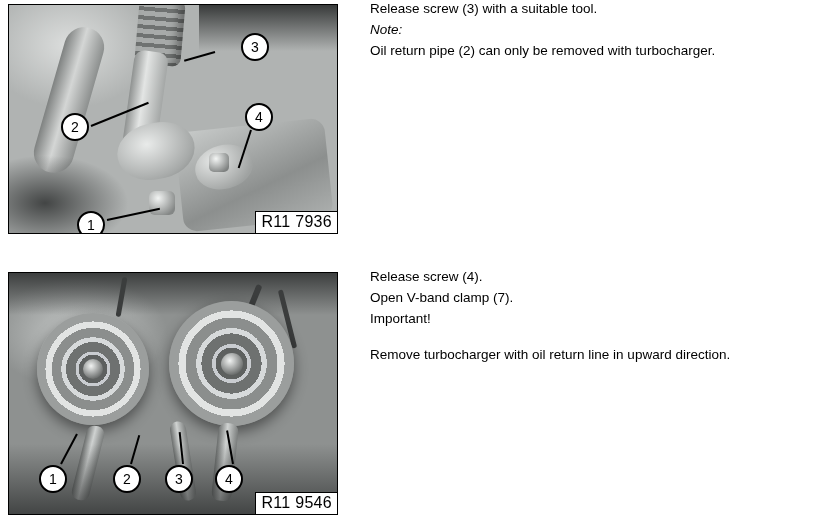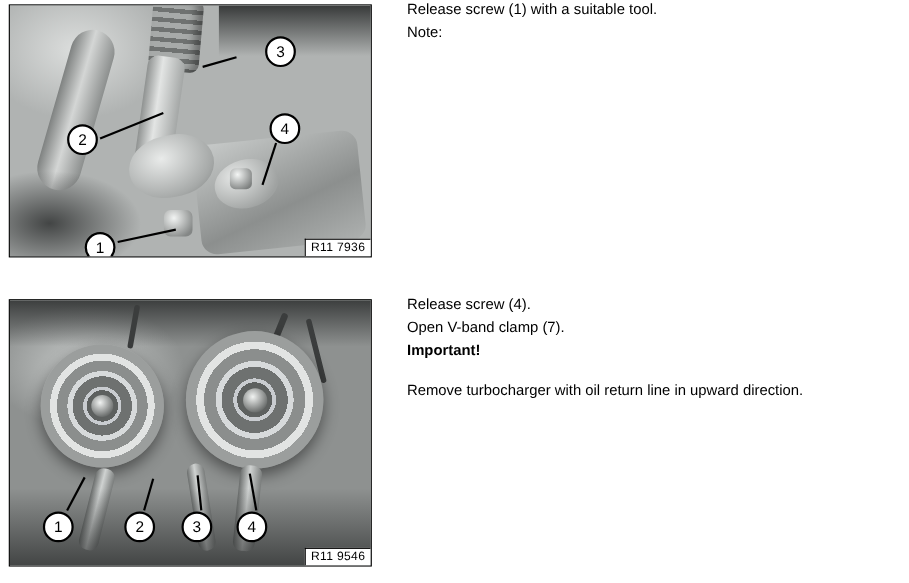--- a/index.html
+++ b/index.html
@@ -38,21 +38,21 @@
   }
   #section-2 .figure { height: 243px; }
 
   .fig-caption {
     position: absolute;
     right: 0;
     bottom: 0;
     background: #ffffff;
     border-left: 1px solid #000;
     border-top: 1px solid #000;
-    font-size: 11px;
+    font-size: 16px;
     font-family: "Liberation Sans", sans-serif;
     padding: 1px 5px 2px 5px;
     letter-spacing: 0.3px;
     color: #000;
   }
 
   .callout {
     position: absolute;
     width: 28px;
     height: 28px;
@@ -79,22 +79,22 @@
   .text-col {
     position: absolute;
     left: 370px;
     top: 0;
     width: 450px;
   }
   .text-col p {
     margin: 0 0 3px 0;
     line-height: 18px;
   }
-  .italic { }
-  .bold { font-weight: bold; }
+  .italic { font-style: italic; }
+  .bold { font-weight: normal; }
   .indent { padding-left: 34px; }
   .spacer { height: 15px; }
   .torque-link {
     color: #0000cc;
     text-decoration: underline;
   }
 
   
   .p1 { position: absolute; inset: 0; }
   .p1-bg {
@@ -249,22 +249,23 @@
 
     <div class="callout" style="left:68px; top:206px;">1</div>
     <div class="callout" style="left:52px; top:108px;">2</div>
     <div class="callout" style="left:232px; top:28px;">3</div>
     <div class="callout" style="left:236px; top:98px;">4</div>
 
     <div class="fig-caption">R11 7936</div>
   </div>
 
   <div class="text-col">
-    <p>Release screw (1) with a suitable tool.</p>
+    <p>Release screw (3) with a suitable tool.</p>
     <p class="italic">Note:</p>
+    <p>Oil return pipe (2) can only be removed with turbocharger.</p>
     <div class="spacer"></div>
   </div>
 </div>
 
 <div class="section" id="section-2">
 
   <div class="figure">
     <div class="p2">
       <div class="p2-bg"></div>
       <div class="p2-top-dark"></div>

